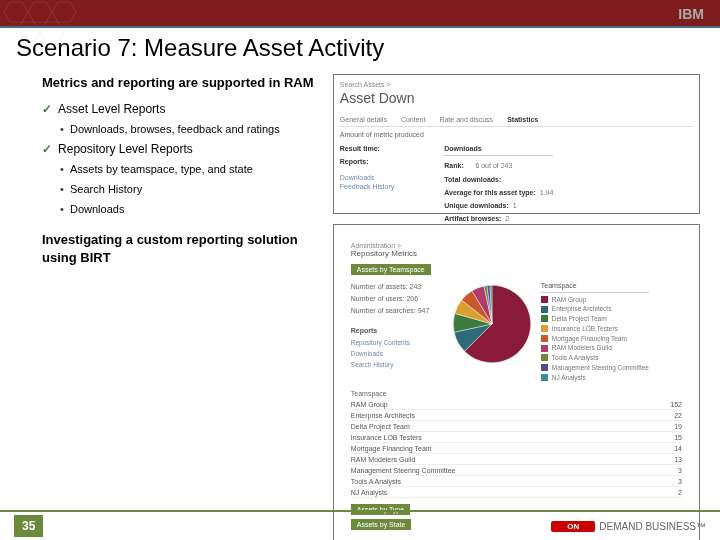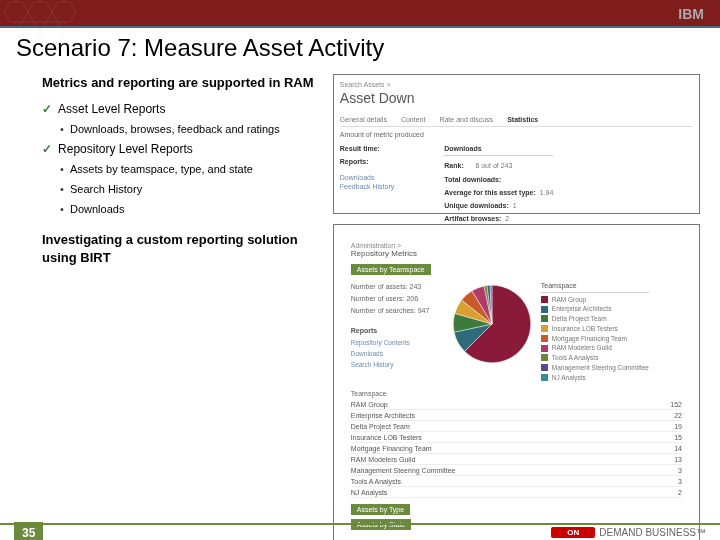--- a/index.html
+++ b/index.html
@@ -45,21 +45,21 @@
 .ss2 .stats .reports a { color: #6a8aaa; display: block; font-size: 6.5px; }
 .ss2 .pie-wrap { width: 86px; height: 86px; }
 .ss2 .legend { font-size: 6.5px; line-height: 1.5; }
 .ss2 .legend .row { display: flex; align-items: center; gap: 4px; white-space: nowrap; }
 .ss2 .legend .sw { width: 7px; height: 7px; display: inline-block; }
 
 .ss2 .table { margin-top: 8px; font-size: 7px; }
 .ss2 .table .th { color: #666; padding-bottom: 2px; }
 .ss2 .table .trow { display: flex; justify-content: space-between; border-bottom: 1px solid #eee; padding: 1.5px 0; color: #555; }
 
-.footer { position: absolute; bottom: 0; left: 0; right: 0; height: 17px; display: flex; align-items: center; justify-content: space-between; padding: 0 14px; border-top: 2px solid #6c8a3c; text-align: right; }
+.footer { position: absolute; bottom: 0; left: 0; right: 0; height: 30px; display: flex; align-items: center; justify-content: space-between; padding: 0 14px; border-top: 2px solid #6c8a3c; text-align: right; }
 .slide-num { background: #6c8a3c; color: #fff; font-size: 12px; padding: 4px 8px; font-weight: bold; }
 .ondemand { font-size: 10px; color: #666; display: flex; align-items: center; gap: 4px; }
 .on-badge { background: #c00; color: #fff; font-size: 8px; padding: 1px 16px; border-radius: 2px; font-weight: bold; }
 </style>
 </head>
 <body>
 
 <div class="top-bar">
   <svg class="hex-bg" viewBox="0 0 140 38">
     <g fill="none" stroke="#bbb" stroke-width="0.6">

